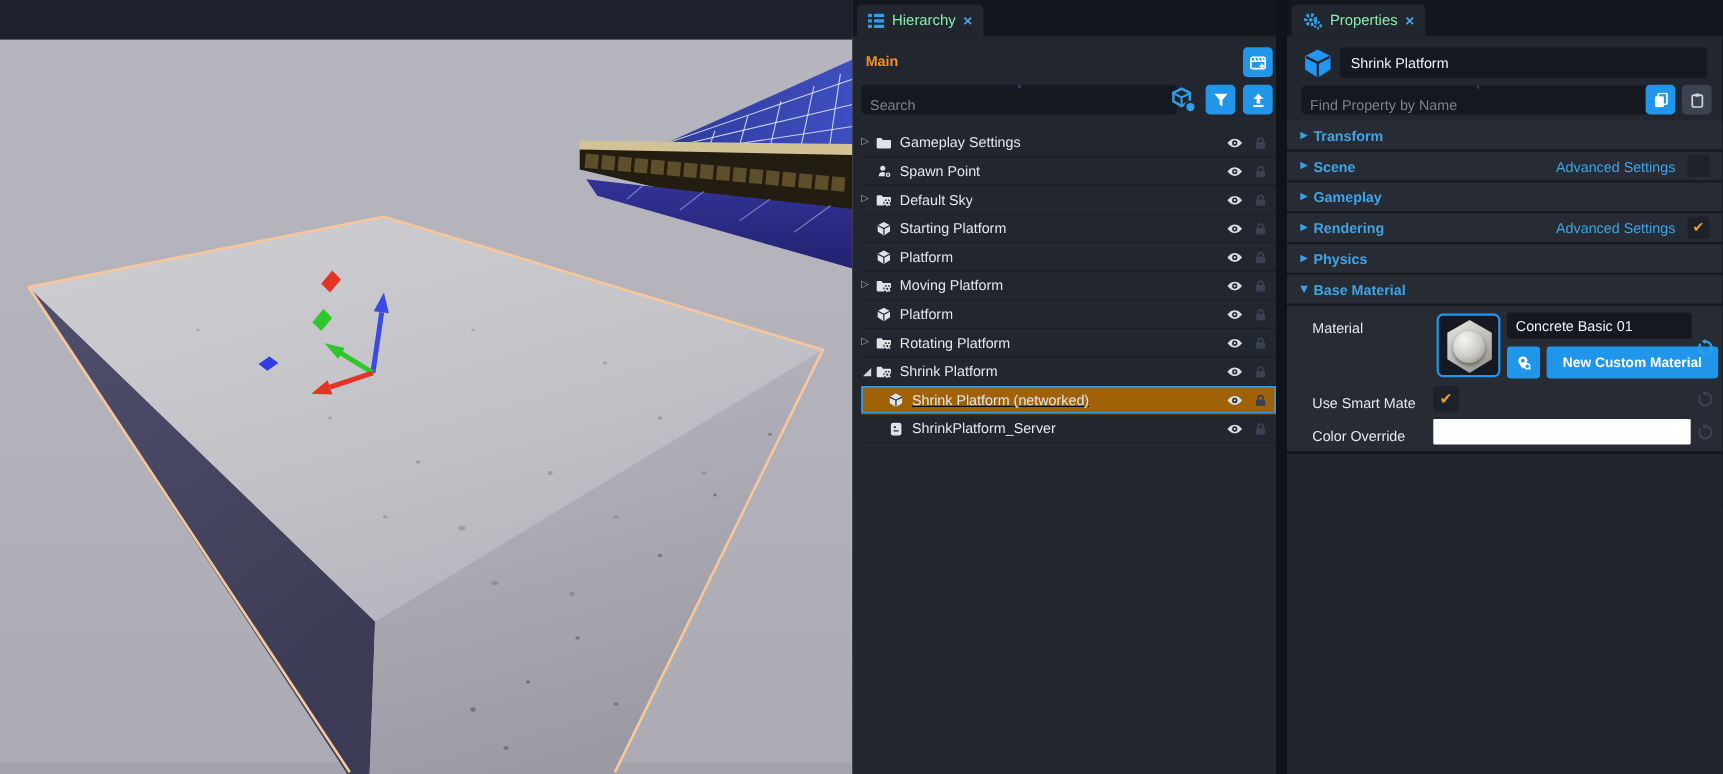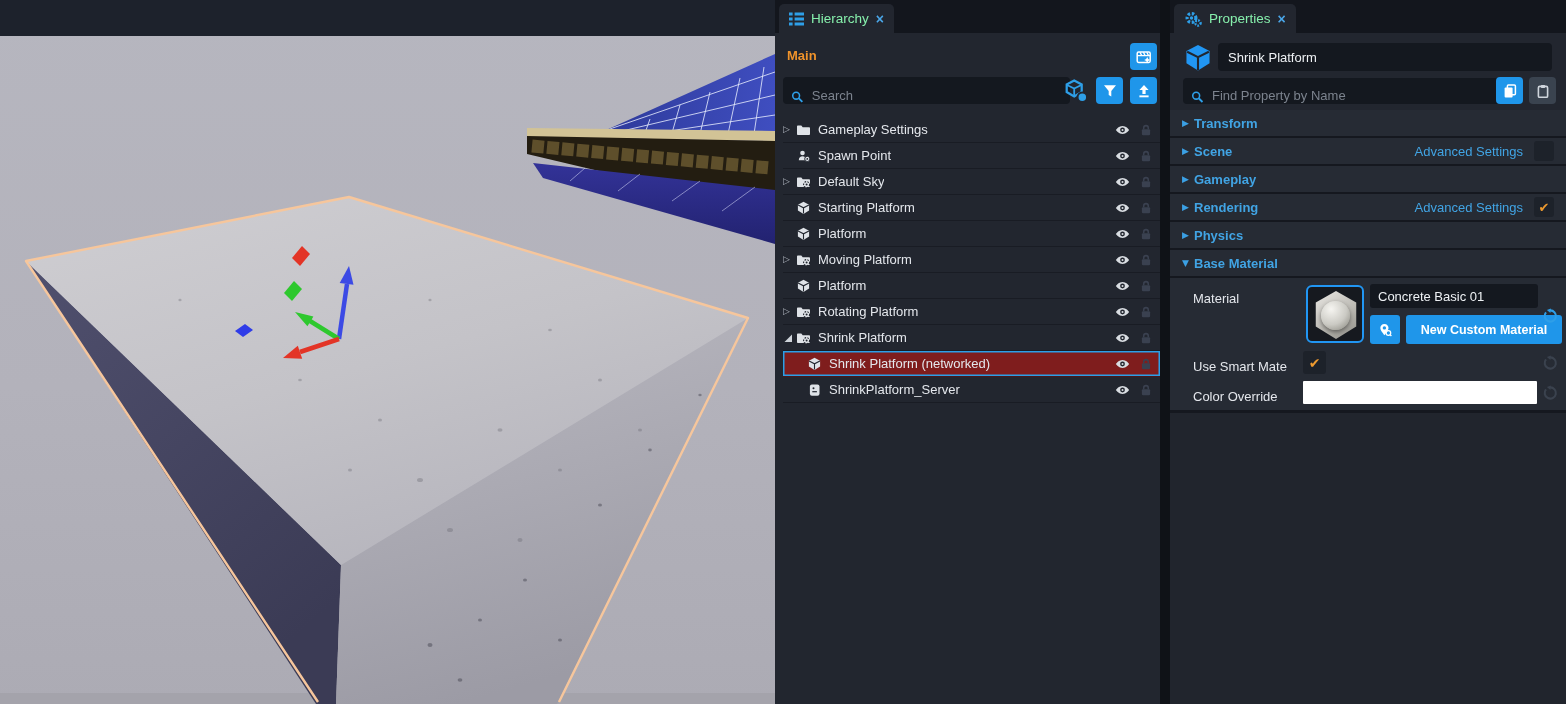--- a/index.html
+++ b/index.html
@@ -29,36 +29,36 @@
   .tab{position:absolute;left:4px;top:4px;height:29px;display:flex;align-items:center;
     gap:7px;padding:0 10px;background:#22262f;border-radius:5px 5px 0 0;}
   .tab-label{color:#86efac;font-size:13.5px;}
   .tab-close{color:#4aa6e8;font-size:14px;font-weight:bold;line-height:1;cursor:default;}
 
   
   .hmain{left:12px;top:48px;color:#f0932b;font-size:13px;font-weight:bold;}
   .iconbtn{width:27px;height:27px;border-radius:4px;background:#1f96ea;
     display:flex;align-items:center;justify-content:center;}
   .iconbtn.gray{background:#3a434f;}
-  .searchbox{background:#14181f;border-radius:4px;display:flex;align-items:flex-end;padding:0 8px;gap:6px;}
+  .searchbox{background:#14181f;border-radius:4px;display:flex;align-items:center;padding:0 8px;gap:6px;flex-direction:column;}
   .searchbox input{background:transparent;color:#e8ebef;font-size:13px;width:100%;
     font-family:"Liberation Sans",sans-serif;}
 
   
   .tree{left:0;top:117px;right:0;}
   .trow{height:26px;display:flex;align-items:center;margin-left:8px;
     border-bottom:1px solid rgba(15,18,24,.45);box-sizing:border-box;padding-right:8px;}
   .trow .expander{width:13px;flex:0 0 13px;color:#aeb4bd;font-size:9px;line-height:1;
     font-family:"DejaVu Sans",sans-serif;}
   .trow.child .expander{flex-basis:24px;width:24px;}
   .ticon{flex:0 0 15px;margin-right:7px;}
   .tlabel{color:#e4e7ec;font-size:13px;white-space:nowrap;overflow:hidden;}
   .eyeic{margin-left:auto;flex:0 0 17px;}
   .lockic{flex:0 0 12px;margin-left:9px;}
-  .trow.selected{background:#7f1d1d;box-shadow:inset 0 0 0 1.5px #2b9fe8;}
+  .trow.selected{background:#a16207;box-shadow:inset 0 0 0 1.5px #2b9fe8;text-decoration:underline;}
 
   
   .objname{background:#14181f;border-radius:4px;color:#eef1f4;font-size:13px;
     padding:0 10px;font-family:"Liberation Sans",sans-serif;box-sizing:border-box;}
 
   
   .sections{left:0;top:110px;right:0;}
   .sect{height:26px;border-bottom:2px solid #15181f;background:#262b34;
     display:flex;align-items:center;padding:0 12px;box-sizing:content-box;}
   .sect .tri{color:#3ba0e4;font-size:9px;width:12px;font-family:"DejaVu Sans",sans-serif;}

